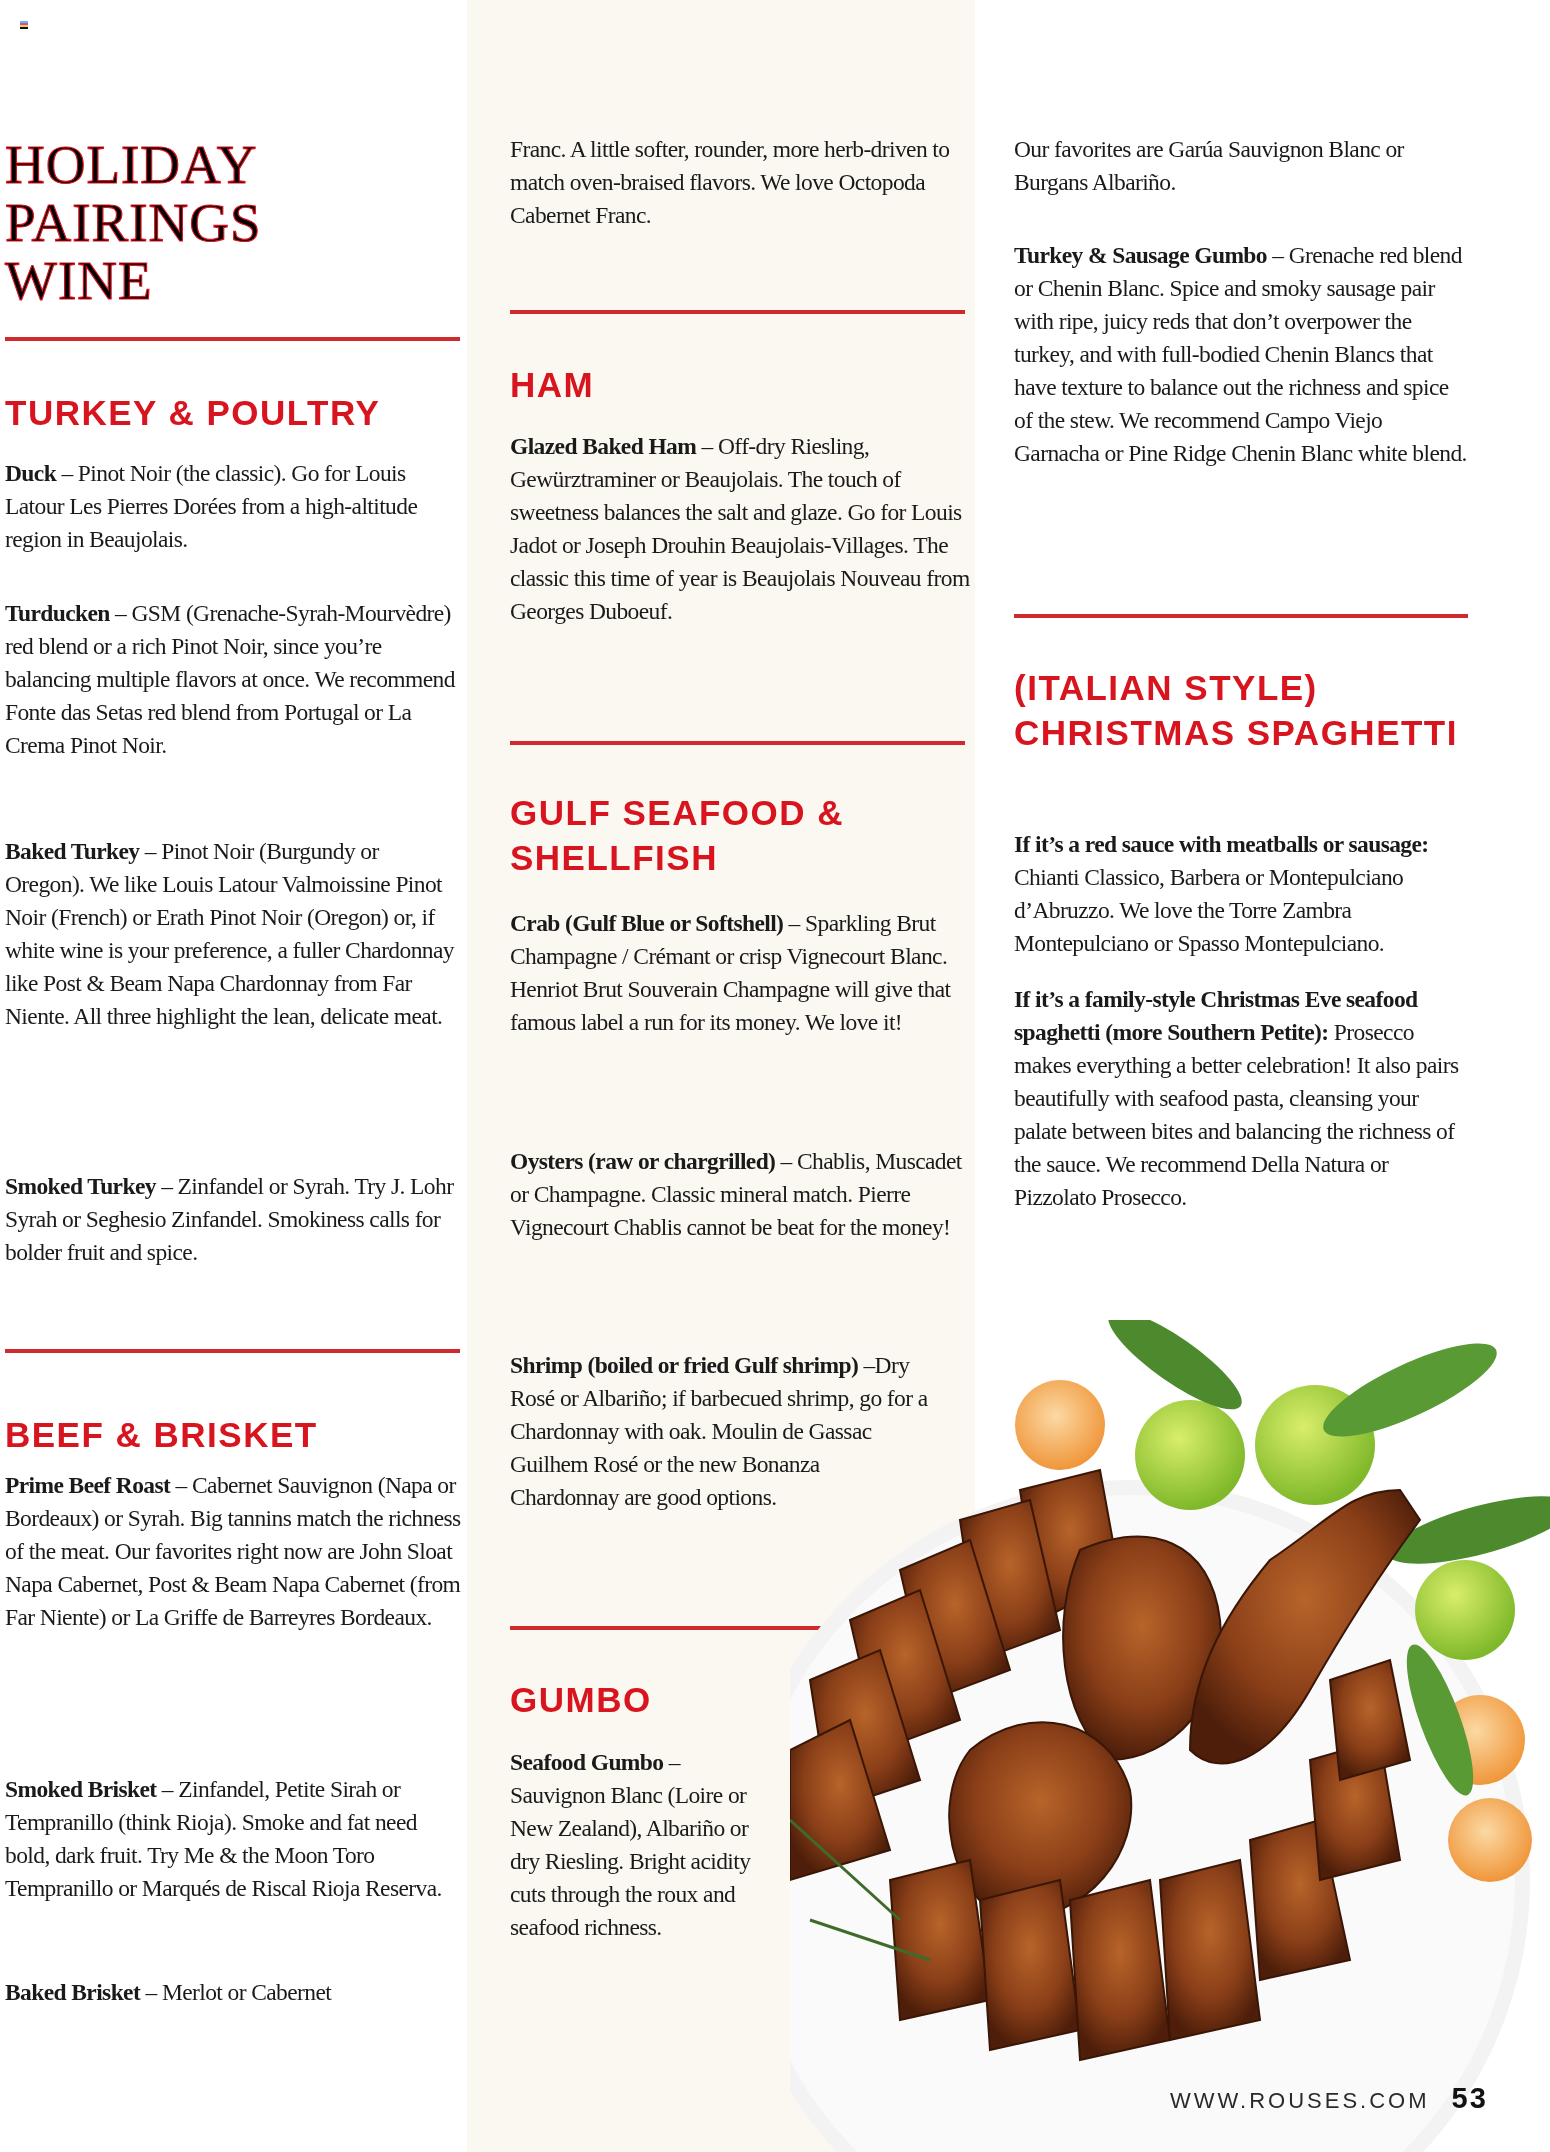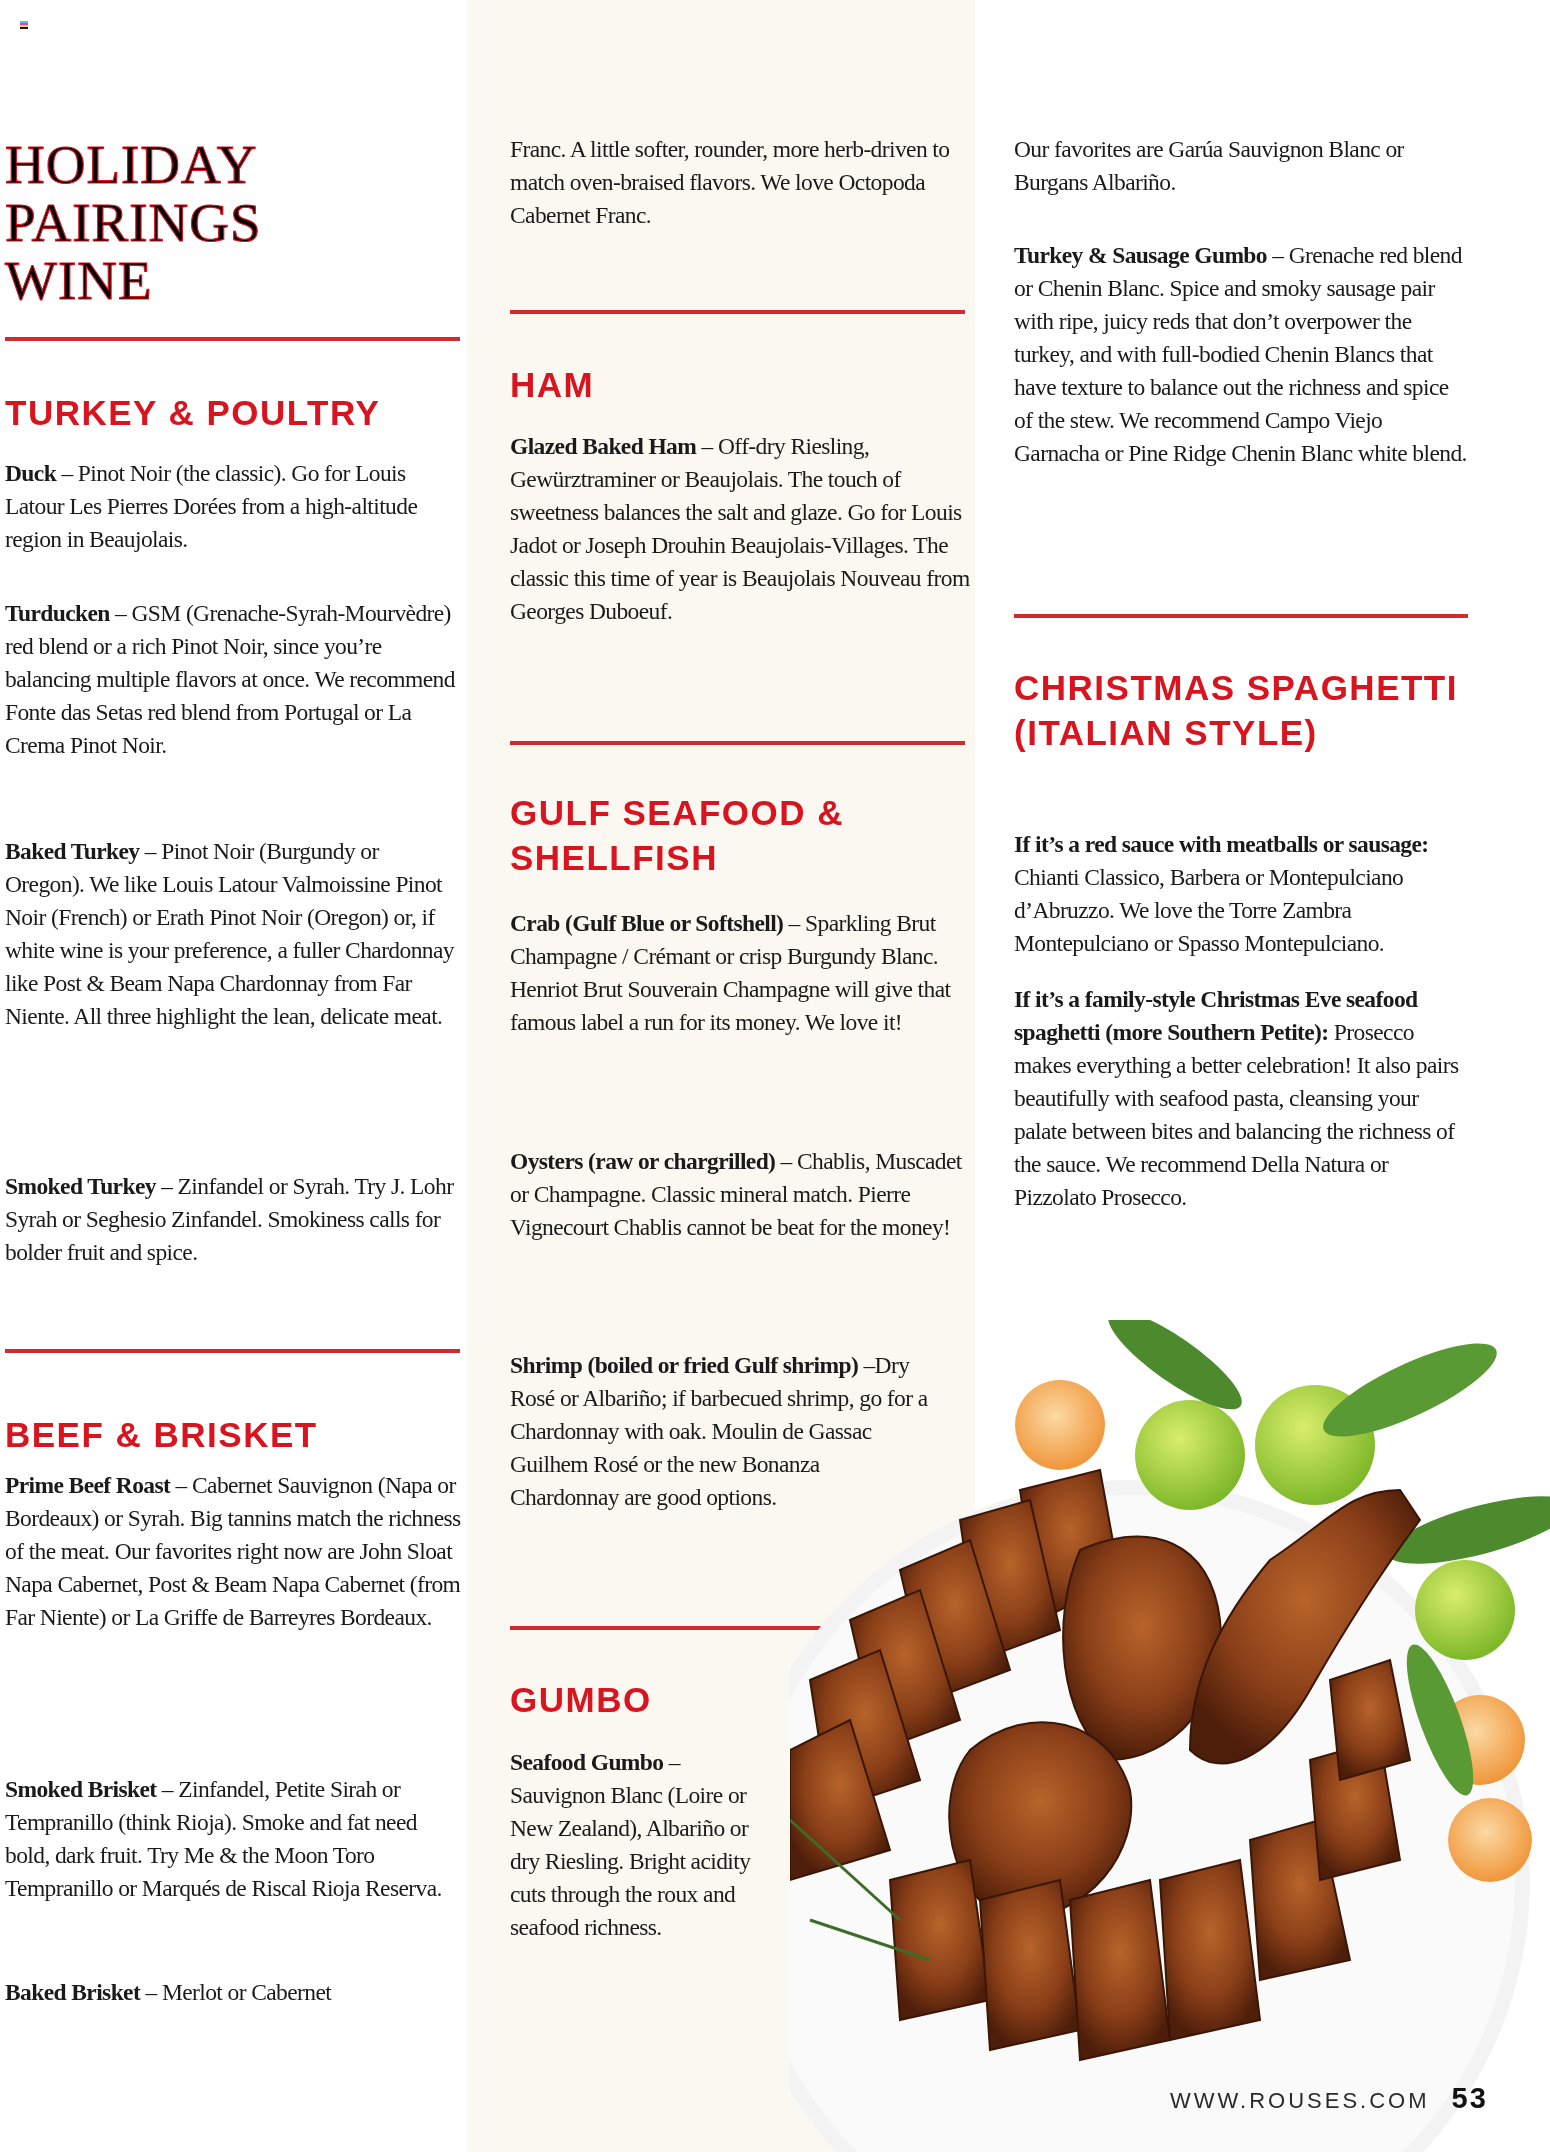--- a/index.html
+++ b/index.html
@@ -73,43 +73,43 @@
 
   <p class="abs para" style="top:430px; width:460px;"><b>Glazed Baked Ham</b><span> – </span><span>Off-dry Riesling, Gewürztraminer or Beaujolais. The touch of sweetness balances the salt and glaze. Go for Louis Jadot or Joseph Drouhin Beaujolais-Villages. The classic this time of year is Beaujolais Nouveau from Georges Duboeuf.</span></p>
 
   <div class="abs rule" style="top:741px; width:455px;"></div>
 
   <div class="abs sec-head" style="top:790px;">
     <div>GULF SEAFOOD &amp;</div>
     <div>SHELLFISH</div>
   </div>
 
-  <p class="abs para" style="top:907px; width:460px;"><b>Crab (Gulf Blue or Softshell)</b><span> – </span><span>Sparkling Brut Champagne / Crémant or crisp Burgundy Blanc. Henriot Brut Souverain Champagne will give that famous label a run for its money. We love it!</span></p>
+  <p class="abs para" style="top:907px; width:460px;"><b>Crab (Gulf Blue or Softshell)</b><span> – </span><span>Sparkling Brut Champagne / Crémant or crisp Vignecourt Blanc. Henriot Brut Souverain Champagne will give that famous label a run for its money. We love it!</span></p>
 
   <p class="abs para" style="top:1145px; width:460px;"><b>Oysters (raw or chargrilled)</b><span> – </span><span>Chablis, Muscadet or Champagne. Classic mineral match. Pierre Vignecourt Chablis cannot be beat for the money!</span></p>
 
   <p class="abs para" style="top:1349px; width:420px;"><b>Shrimp (boiled or fried Gulf shrimp)</b><span> –</span><span>Dry Rosé or Albariño; if barbecued shrimp, go for a Chardonnay with oak. Moulin de Gassac Guilhem Rosé or the new Bonanza Chardonnay are good options.</span></p>
 
   <div class="abs rule" style="top:1626px; width:325px;"></div>
 
   <div class="abs sec-head" style="top:1677px;">GUMBO</div>
 
   <p class="abs para" style="top:1746px; width:260px;"><b>Seafood Gumbo</b><span> – </span><span>Sauvignon Blanc (Loire or New Zealand), Albariño or dry Riesling. Bright acidity cuts through the roux and seafood richness.</span></p>
 </div>
 
 <div class="col col-right">
   <p class="abs para" style="top:133px; width:430px;">Our favorites are Garúa Sauvignon Blanc or Burgans Albariño.</p>
 
   <p class="abs para" style="top:239px; width:458px;"><b>Turkey &amp; Sausage Gumbo</b><span> – </span><span>Grenache red blend or Chenin Blanc. Spice and smoky sausage pair with ripe, juicy reds that don’t overpower the turkey, and with full-bodied Chenin Blancs that have texture to balance out the richness and spice of the stew. We recommend Campo Viejo Garnacha or Pine Ridge Chenin Blanc white blend.</span></p>
 
   <div class="abs rule" style="top:614px; width:454px;"></div>
 
   <div class="abs sec-head" style="top:665px;">
+    <div>(ITALIAN STYLE)</div>
     <div>CHRISTMAS SPAGHETTI</div>
-    <div>(ITALIAN STYLE)</div>
   </div>
 
   <p class="abs para" style="top:828px; width:458px;"><b>If it’s a red sauce with meatballs or sausage:</b><span> </span><span>Chianti Classico, Barbera or Montepulciano d’Abruzzo. We love the Torre Zambra Montepulciano or Spasso Montepulciano.</span></p>
 
   <p class="abs para" style="top:983px; width:458px;"><b>If it’s a family-style Christmas Eve seafood spaghetti (more Southern Petite):</b><span> </span><span>Prosecco makes everything a better celebration! It also pairs beautifully with seafood pasta, cleansing your palate between bites and balancing the richness of the sauce. We recommend Della Natura or Pizzolato Prosecco.</span></p>
 </div>
 
 <div class="photo">
   <svg width="760" height="832" viewBox="0 0 760 832" xmlns="http://www.w3.org/2000/svg">
     <defs>

